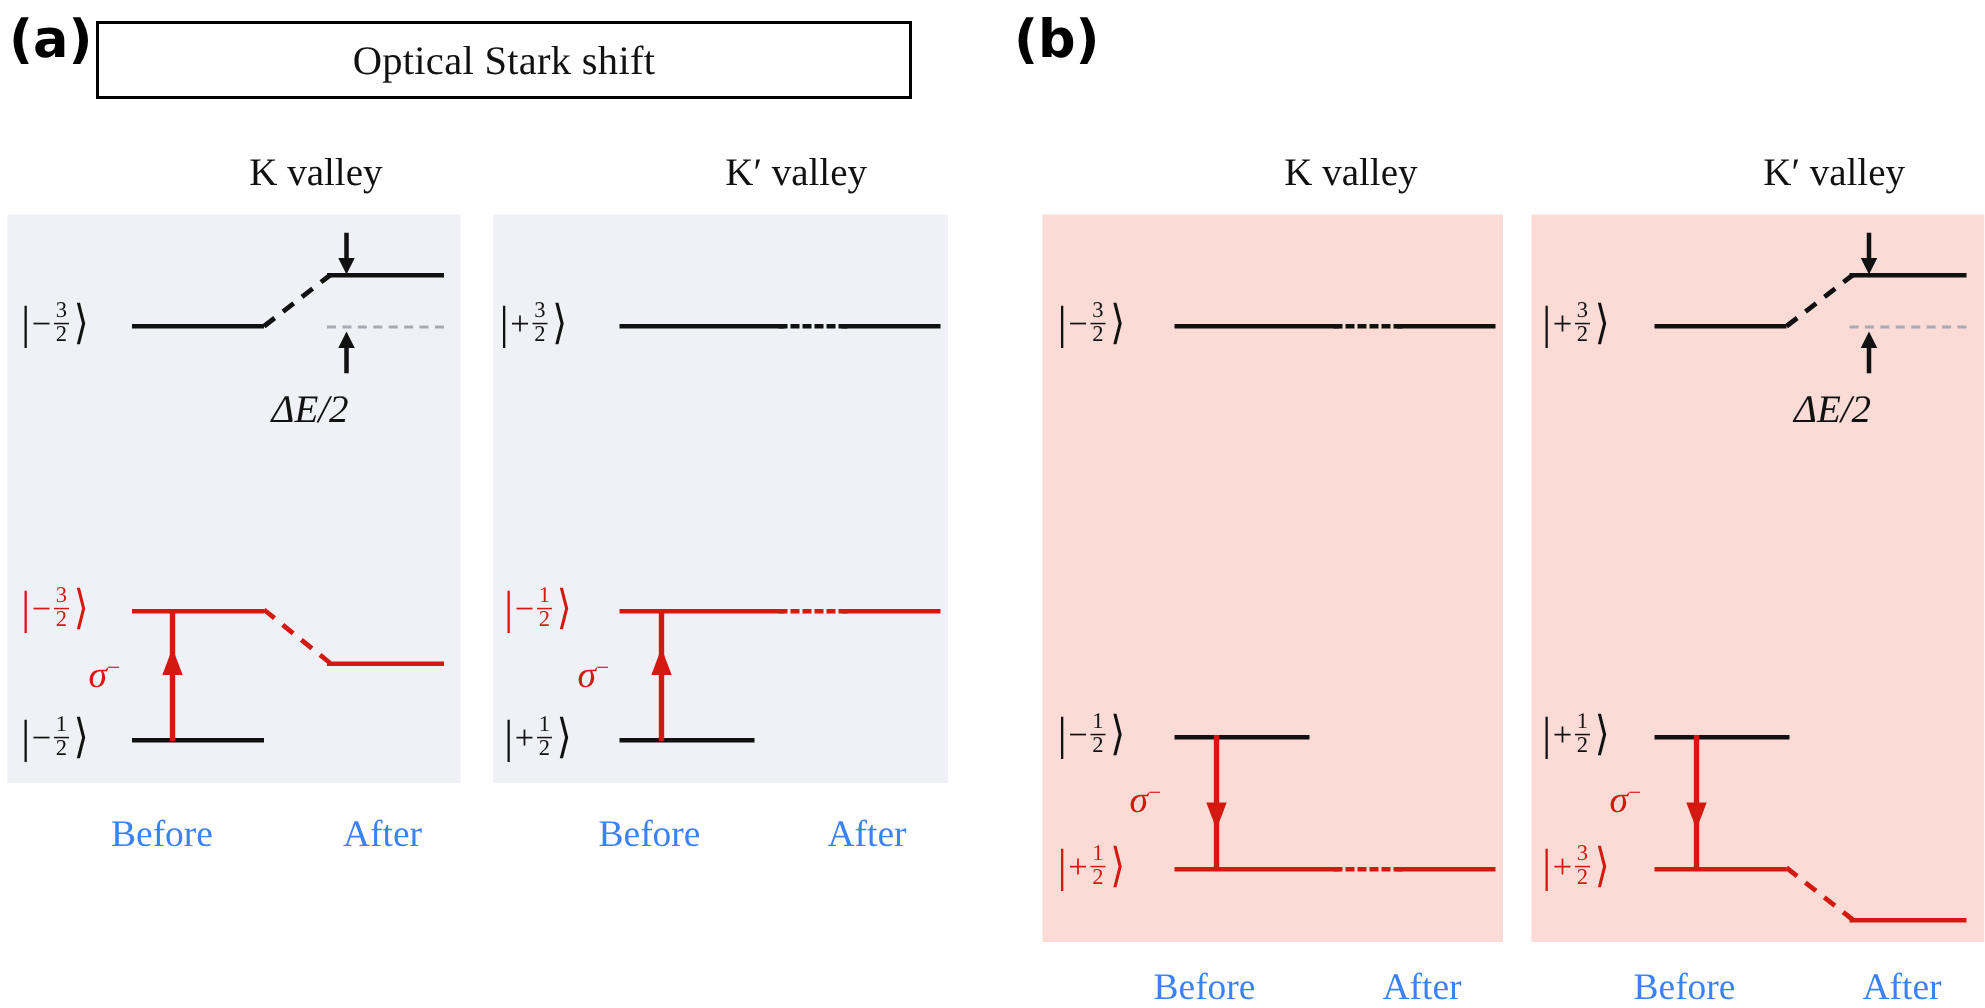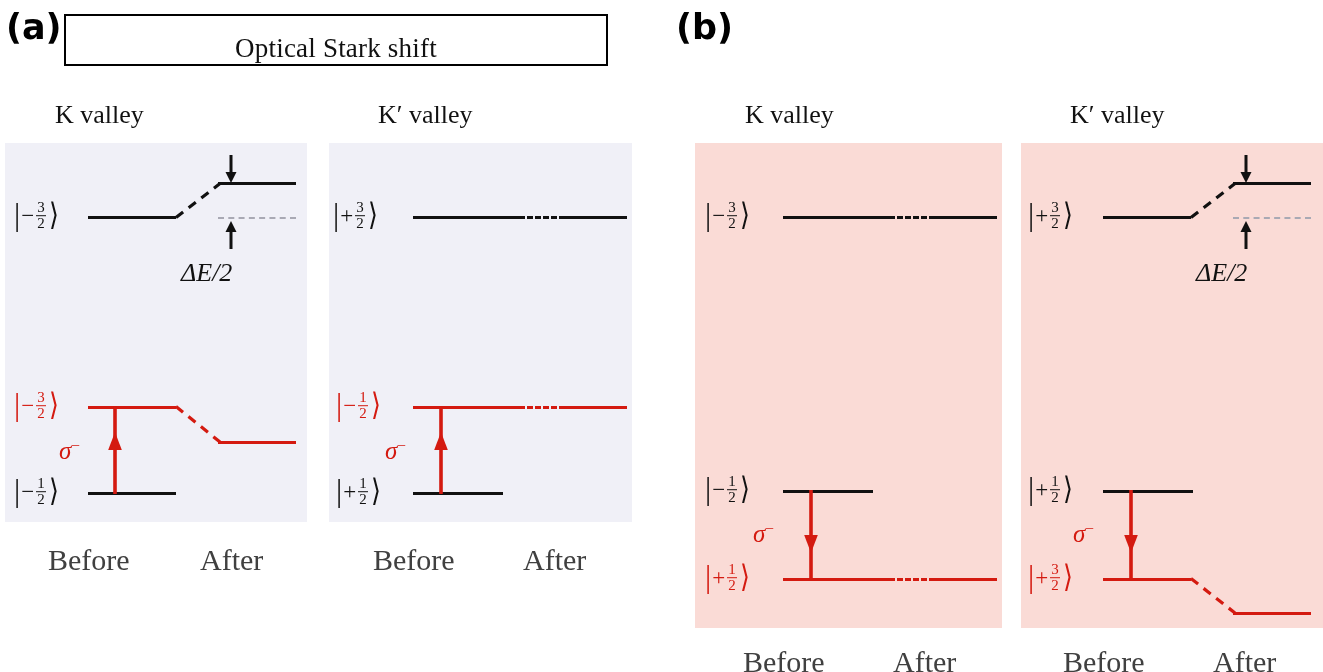--- a/index.html
+++ b/index.html
@@ -30,33 +30,34 @@
     font-family:"Liberation Serif", serif;
     font-size:27px;
     color:#111;
     letter-spacing:.2px;
   }
 
   
   .valley-label{
     position:absolute;
     font-size:26px;
-    text-align:left;
+    text-align:right;
     color:#111;
     white-space:nowrap;
   }
 
   
   .subpanel{position:absolute;}
 
   
   .ba-label{
     position:absolute;
-    font-size:30px;
-    color:#404040;
+    font-size:25px;
+    color:#3b82f6;
+    text-align:center;
     white-space:nowrap;
   }
 
   
   .ket{
     position:absolute;
     font-size:24px;
     line-height:1;
     white-space:nowrap;
     display:flex;align-items:center;
@@ -118,21 +119,21 @@
   }
   .arrow-svg{position:absolute;}
 </style>
 </head>
 <body>
 
 <div class="fig">
 
   <div class="panel-letter" style="left:6px;top:10px;">(a)</div>
 
-  <div class="title-box" style="left:64px;top:14px;width:540px;height:48px;align-items:flex-end;">
+  <div class="title-box" style="left:64px;top:14px;width:540px;height:48px;">
     <span>Optical Stark shift</span>
   </div>
 
   <div class="valley-label" style="left:55px;top:100px;width:200px;">K valley</div>
   <div class="valley-label" style="left:378px;top:100px;width:200px;">K′ valley</div>
 
   <div class="subpanel" style="left:5px;top:143px;width:302px;height:379px;background:#f0f0f7;"></div>
 
   <div class="seg black solid" style="left:88px;top:216px;width:88px;"></div>
 

